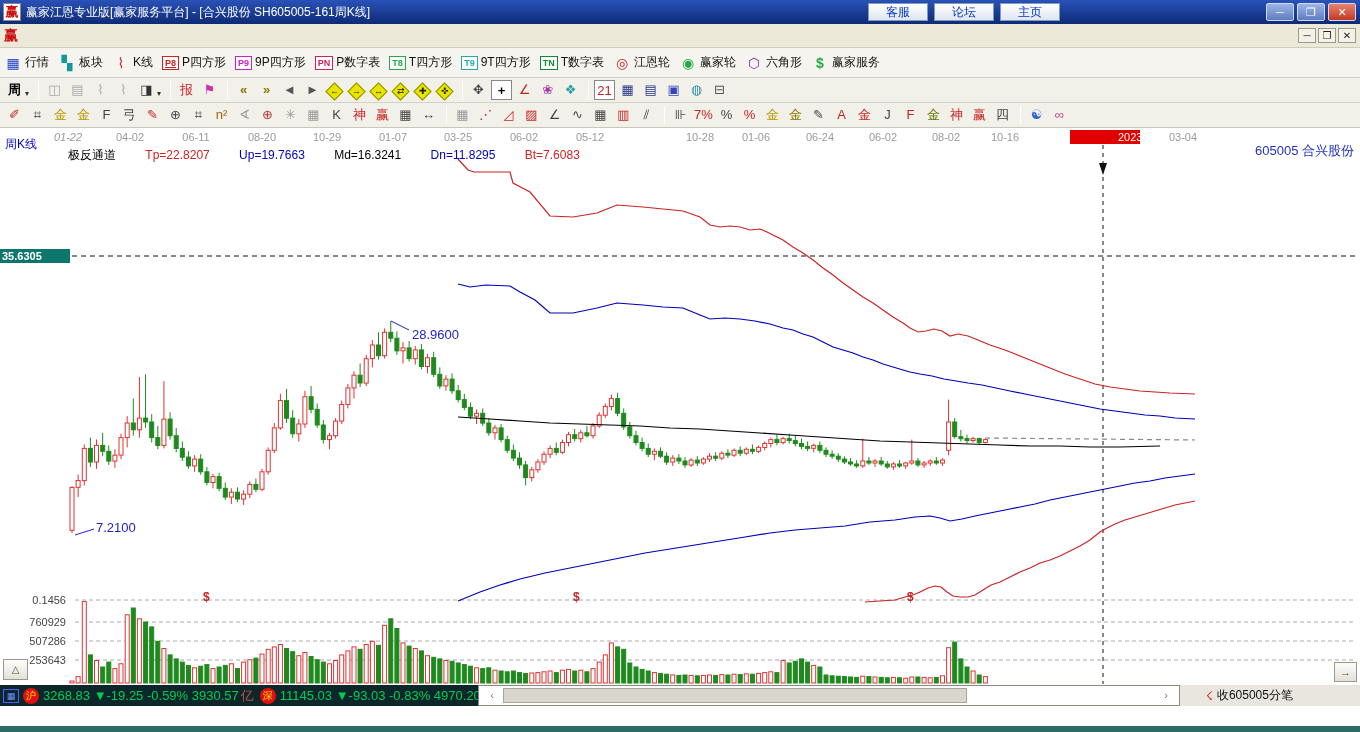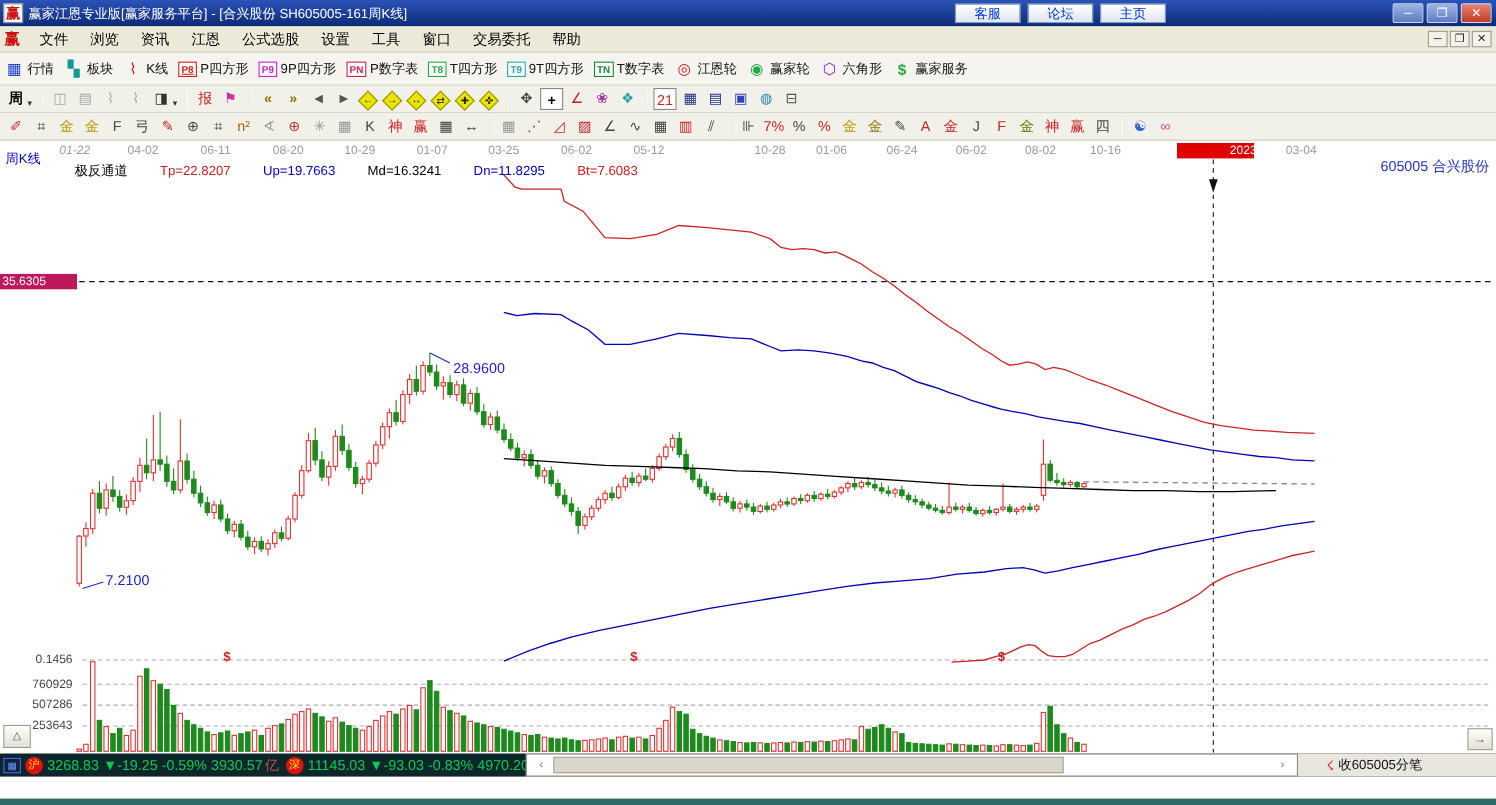--- a/index.html
+++ b/index.html
@@ -55,22 +55,22 @@
   
   #chart-area { position:absolute; left:0; top:128px; width:1360px; height:557px; background:#fff; }
   #chart-svg { position:absolute; left:0; top:0; }
   .date-tick { position:absolute; top:3px; width:60px; text-align:center; font-size:11px; color:#9a9a9a; }
   #current-date { position:absolute; top:2px; left:1070px; width:70px; height:14px; background:#e00000;
     color:#fff; font-size:11px; text-align:center; line-height:14px;padding-left:48px; }
   #period-label { position:absolute; left:5px; top:8px; color:#0000cc; font-size:12px; }
   #indicator-row { position:absolute; left:68px; top:19px; font-size:12px; }
   #indicator-row span { margin-right:26px; }
   #stock-label { position:absolute; right:6px; top:14px; color:#2233bb; font-size:13px; }
-  #mark-label { position:absolute; left:0; top:121px; width:70px; height:14px; background:#be185d;
-    color:#fff; font-size:11px; line-height:14px; padding-left:2px; }
+  #mark-label { position:absolute; left:0; top:121px; width:70px; height:14px; background:#0f766e;
+    color:#fff; font-size:11px; line-height:14px; padding-left:2px;font-weight:bold; }
   .vol-label { position:absolute; width:62px; text-align:right; font-size:11px; color:#444; }
   #btn-collapse { position:absolute; left:3px; top:531px; width:25px; height:21px; border:1px solid #9a9a8e;
     background:linear-gradient(#fdfdfb,#e3e1d5); font-size:10px; color:#555; text-align:center; line-height:19px; }
   #btn-scroll-right { position:absolute; left:1334px; top:534px; width:23px; height:20px; border:1px solid #9a9a8e;
     background:linear-gradient(#fdfdfb,#e3e1d5); font-size:11px; color:#555; text-align:center; line-height:18px; }
 
   
   #statusbar1 { position:absolute; left:0; top:685px; width:1360px; height:21px; background:#0d2629; }
   #idx-left { position:absolute; left:0; top:0; width:478px; height:21px; display:flex; align-items:center;
     color:#00cc55; font-size:13px; white-space:nowrap; overflow:hidden; }
@@ -107,21 +107,20 @@
       </div>
     <div id="win-btns">
         <span class="wbtn">─</span>
         <span class="wbtn">❐</span>
         <span class="wbtn close">✕</span>
       </div>
   </div>
 
   <div id="menubar">
     <span id="menu-logo">赢</span>
-    <span id="menu-items"><span class="menu-item">文件</span><span class="menu-item">浏览</span><span class="menu-item">资讯</span><span class="menu-item">江恩</span><span class="menu-item">公式选股</span><span class="menu-item">设置</span><span class="menu-item">工具</span><span class="menu-item">窗口</span><span class="menu-item">交易委托</span><span class="menu-item">帮助</span></span>
     <span id="mdi-btns">
         <span class="mdibtn">─</span>
         <span class="mdibtn">❐</span>
         <span class="mdibtn">✕</span>
       </span>
   </div>
 
   <div id="toolbar1">
       <span class="tb1-item">
         <span class="tb1-glyph" style="color: rgb(34, 68, 204);">▦</span>

